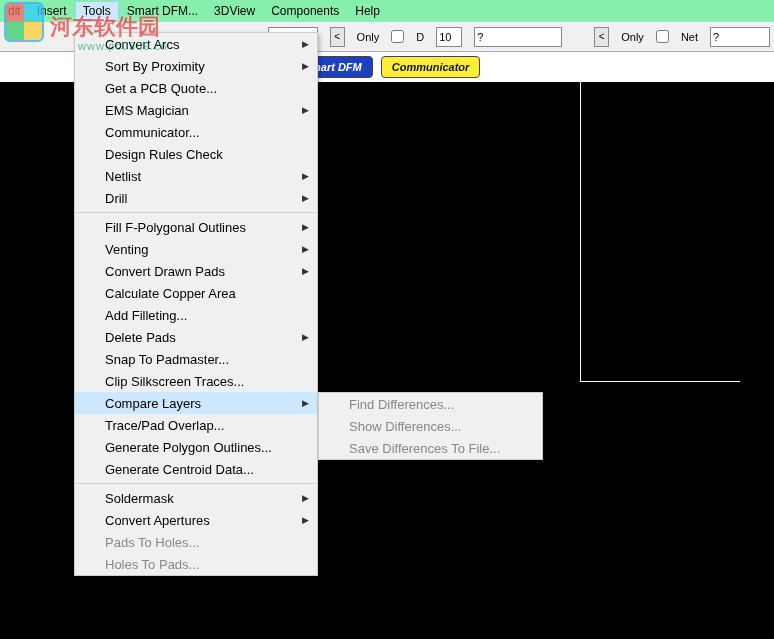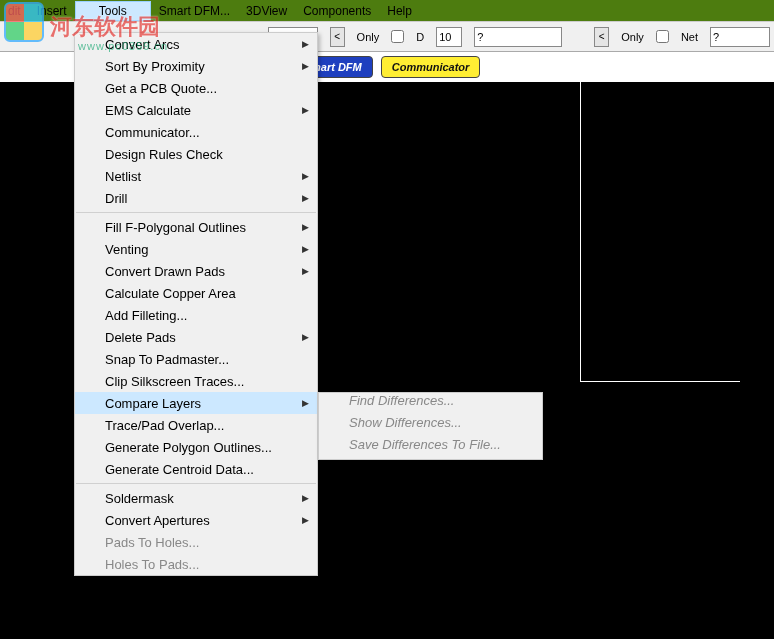--- a/index.html
+++ b/index.html
@@ -6,38 +6,38 @@
 body {
   font-family: "Segoe UI", Tahoma, sans-serif;
   font-size: 12px;
   width: 774px;
   height: 639px;
   overflow: hidden;
   background: #000;
   position: relative;
 }
 .menubar {
-  background: #4d7c0f;
+  background: #86efac;
   height: 22px;
   display: flex;
   align-items: center;
   padding-left: 0;
   border-bottom: 1px solid #ccc;
   position: relative;
   z-index: 5;
 }
 .menubar .mitem {
   padding: 3px 8px;
   color: #000;
   cursor: default;
 }
 .menubar .mitem.active {
   background: #cce8ff;
   border: 1px solid #99d1ff;
-  padding: 2px 23px;
+  padding: 2px 7px;
 }
 .toolbar {
   background: #f0f0f0;
   height: 30px;
   display: flex;
   align-items: center;
   gap: 12px;
   padding: 2px 4px;
   border-bottom: 1px solid #aaa;
   position: relative;
@@ -150,24 +150,23 @@
   top: 392px; left: 318px;
   width: 225px;
   background: #f0f0f0;
   border: 1px solid #ccc;
   box-shadow: 2px 2px 4px rgba(0,0,0,0.25);
   z-index: 11;
   font-size: 13px;
 }
 .submenu .row {
   height: 22px;
-  display: flex; 
+  display: flex; align-items: center;
   padding: 0 18px 0 30px;
   color: #888;
-  font-style: italic;
 }
 </style>
 </head>
 <body>
 
 <div class="watermark">
   <div class="wmlogo"></div>
   <div class="wmtext">河东软件园</div>
   <div class="wmsub">www.pc0359.cn</div>
 </div>
@@ -214,21 +213,21 @@
       <span class="arrow">▶</span>
     </div>
     <div class="row">
       <span>Sort By Proximity</span>
       <span class="arrow">▶</span>
     </div>
     <div class="row">
       <span>Get a PCB Quote...</span>
     </div>
     <div class="row">
-      <span>EMS Calculate</span>
+      <span>EMS Magician</span>
       <span class="arrow">▶</span>
     </div>
     <div class="row">
       <span>Communicator...</span>
     </div>
     <div class="row">
       <span>Design Rules Check</span>
     </div>
     <div class="row">
       <span>Netlist</span>

